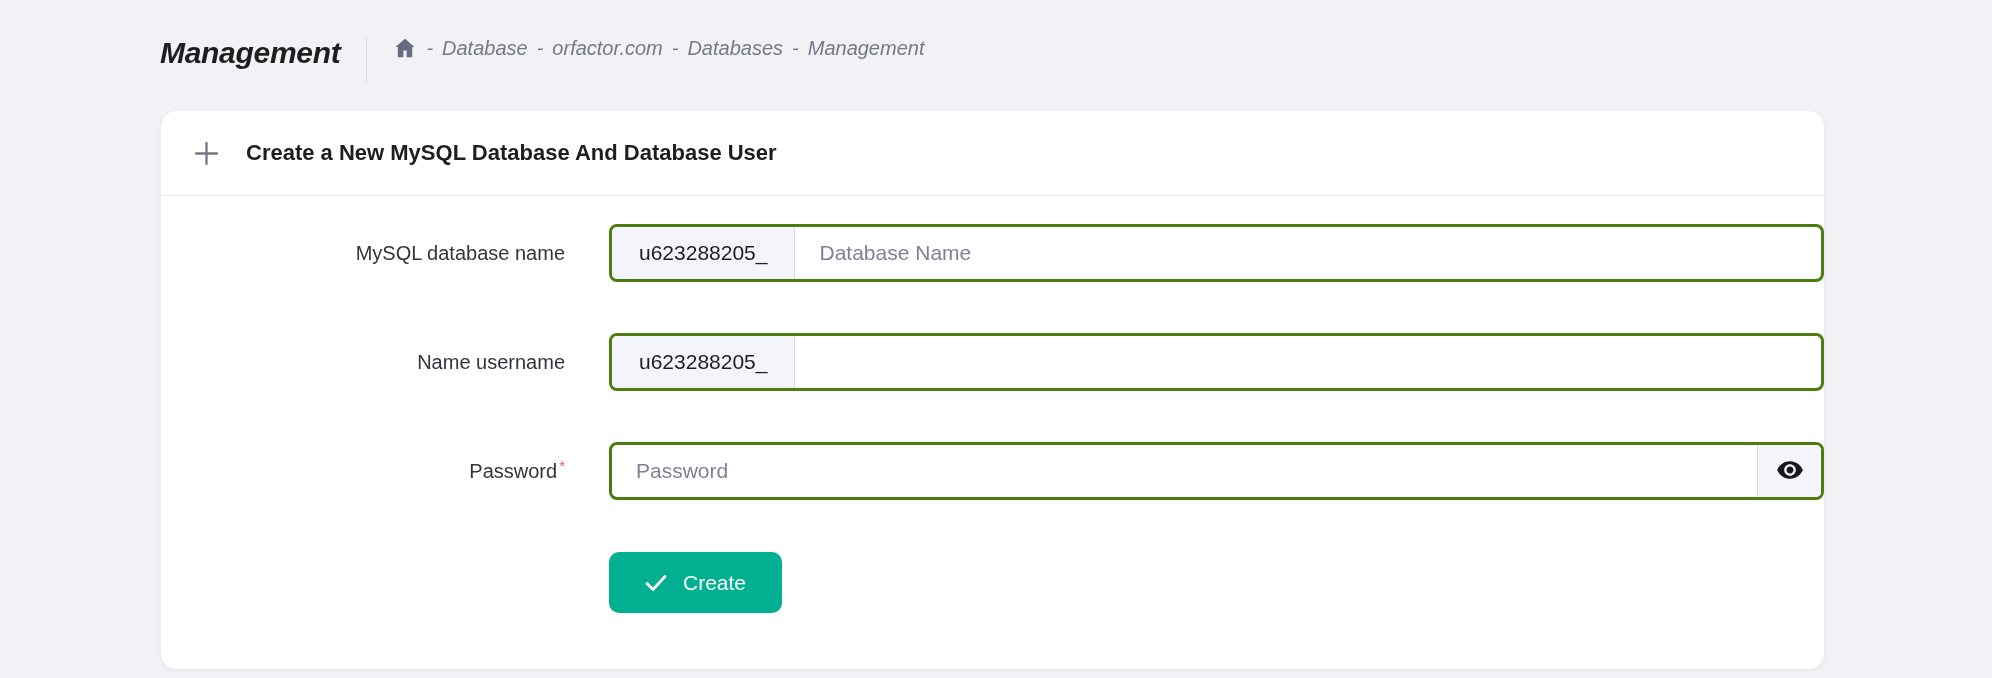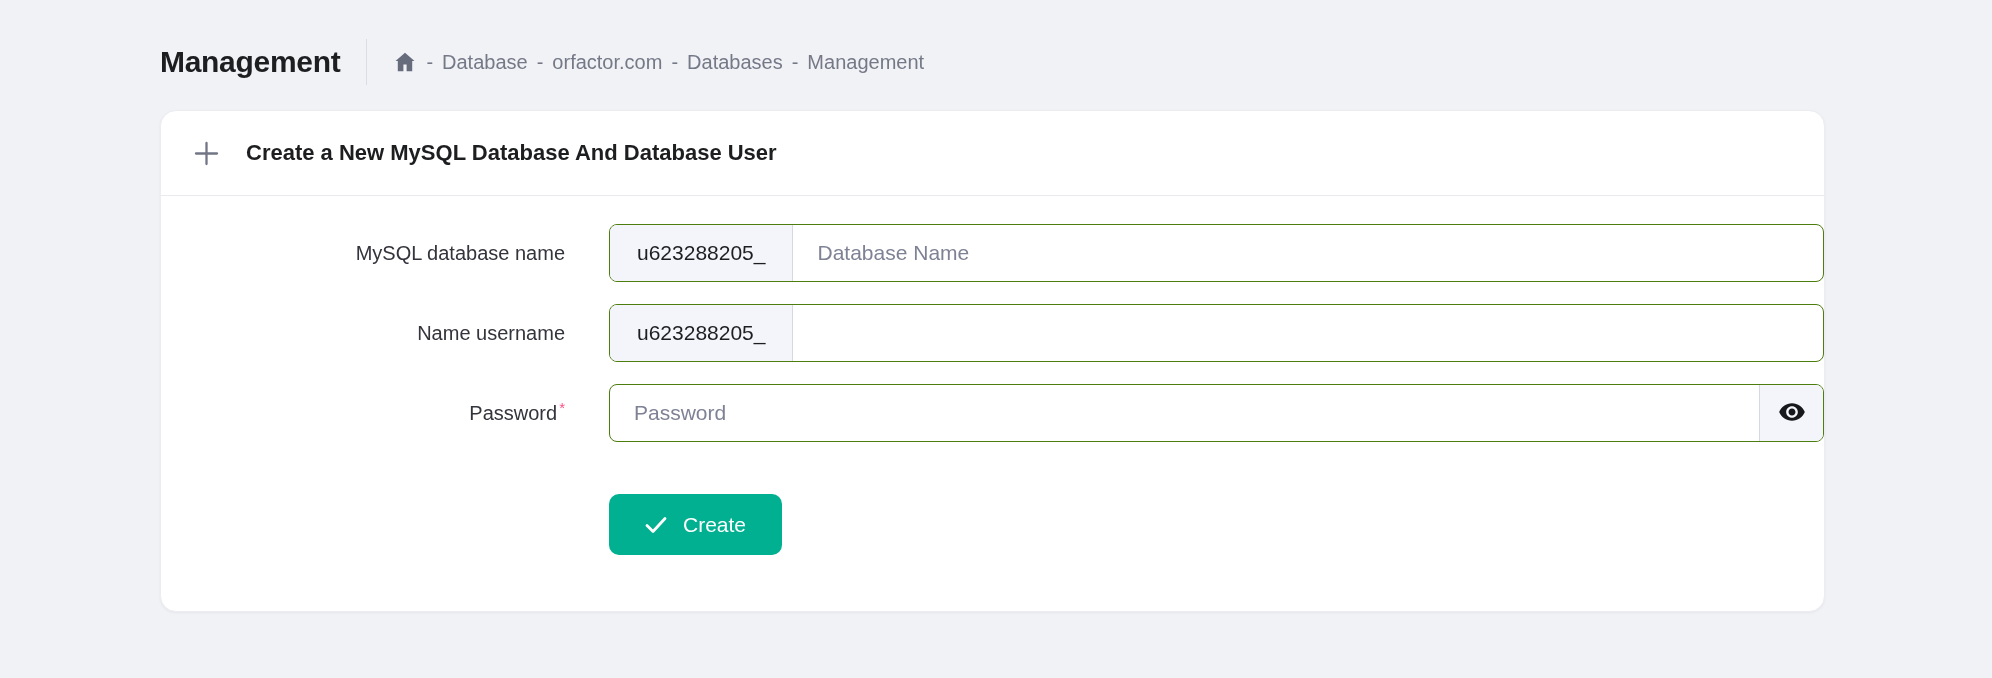--- a/index.html
+++ b/index.html
@@ -7,23 +7,24 @@
   body {
     background: #f1f2f6;
     font-family: "Liberation Sans", sans-serif;
     overflow: hidden;
   }
   .page { width: 1992px; height: 678px; position: relative; }
 
   
   .page-header {
     display: flex;
-    align-items: center;
+    align-items: flex-start;
     height: 52px;
     margin: 36px 0 0 160px;
+    font-style: italic;
   }
   .page-title {
     font-size: 30px;
     font-weight: 700;
     color: #1d1e20;
     letter-spacing: -0.3px;
   }
   .header-divider {
     width: 1px;
     height: 46px;
@@ -60,21 +61,21 @@
   }
   .plus-icon { display: flex; align-items: center; }
   .card-title {
     font-size: 22px;
     font-weight: 700;
     color: #1d1e20;
   }
   .card-body { padding: 28px 0 56px 0; }
 
   
-  .form-row { display: flex; align-items: center; margin-bottom: 22px; }
+  .form-row { display: flex; align-items: center; margin-bottom: 51px; }
   .form-label {
     width: 404px;
     text-align: right;
     margin-right: 44px;
     font-size: 20px;
     color: #33343c;
     flex: none;
   }
   .req-marker {
     color: #fc5185;
@@ -82,21 +83,21 @@
     margin-left: 2px;
     position: relative;
     top: -7px;
   }
   .input-group {
     display: flex;
     align-items: stretch;
     width: 1360px;
     height: 58px;
     background: #ffffff;
-    border: 1px solid #4d7c0f;
+    border: 3px solid #4d7c0f;
     border-radius: 8px;
     overflow: hidden;
   }
   .input-prefix {
     display: flex;
     align-items: center;
     padding: 0 27px;
     background: #f4f5fa;
     border-right: 1px solid #d5d8e2;
     font-size: 21px;

